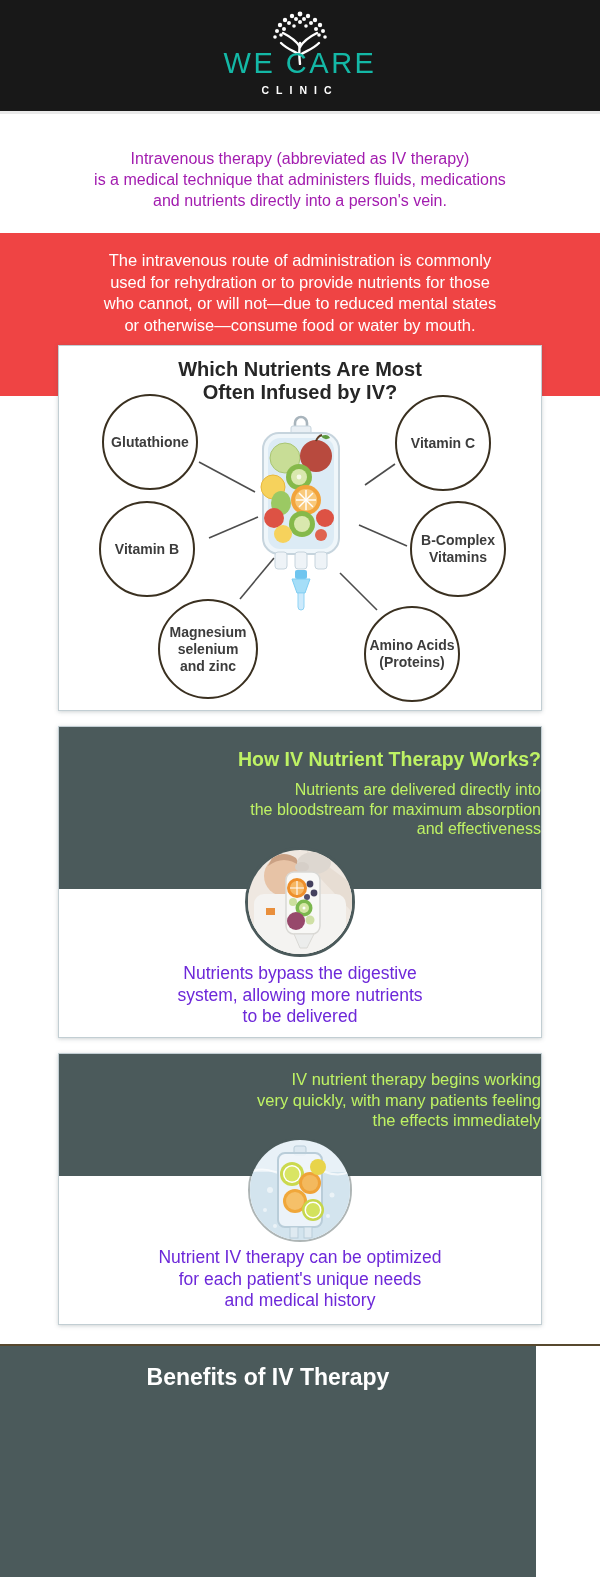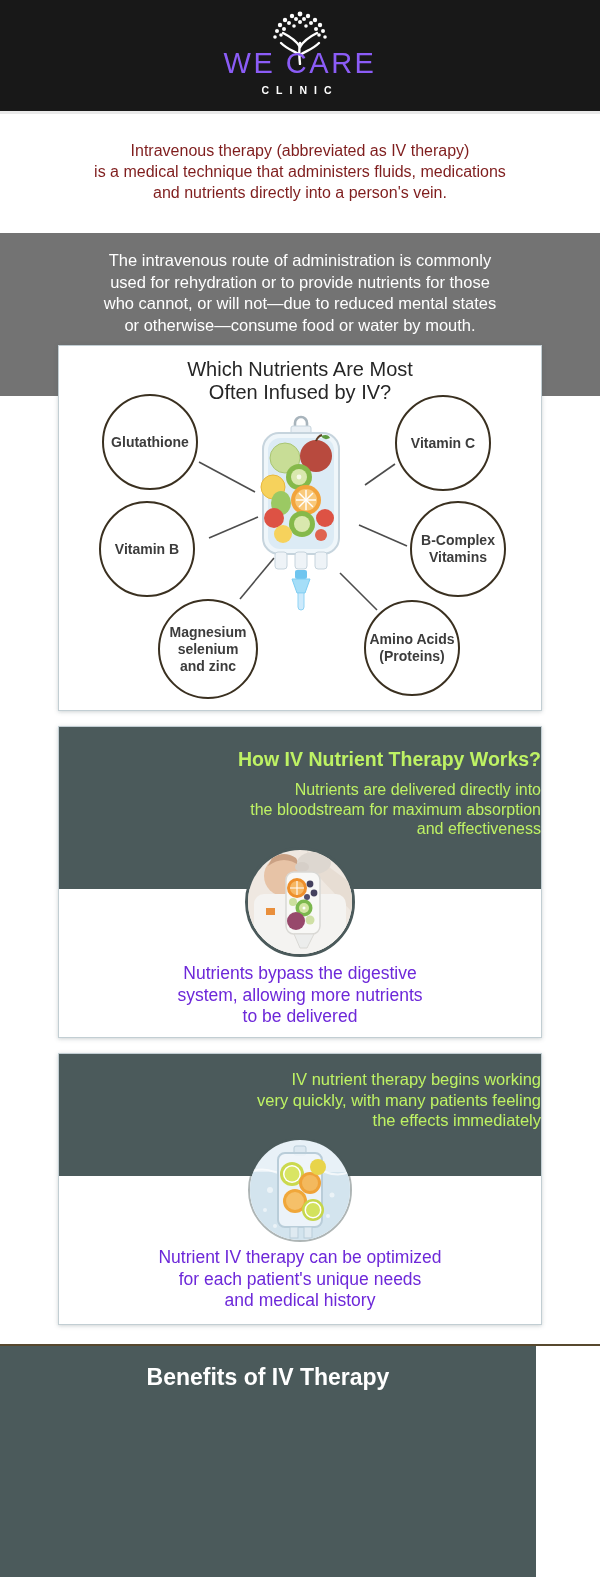--- a/index.html
+++ b/index.html
@@ -4,46 +4,46 @@
 <style>
   html,body{margin:0;padding:0;background:#ffffff;}
   .page{position:relative;width:600px;height:1577px;overflow:hidden;background:#ffffff;
         font-family:"Liberation Sans",sans-serif;}
   .pre{white-space:pre-line;}
 
   
   .header{position:absolute;top:0;left:0;width:600px;height:111px;background:#181818;
           border-bottom:3px solid #e9e9e9;display:flex;flex-direction:column;align-items:center;}
   .tree{margin-top:7px;}
-  .brand{color:#8b5cf6;font-size:29px;letter-spacing:2.5px;line-height:1;margin-top:-16px;font-weight:400;}
+  .brand{color:#14b8a6;font-size:29px;letter-spacing:2.5px;line-height:1;margin-top:-16px;font-weight:400;}
   .brand-sub{color:#ffffff;font-size:10.5px;letter-spacing:7px;margin-top:6px;font-weight:bold;}
 
   
-  .intro{position:absolute;top:140px;left:0;width:600px;text-align:center;
-         font-size:16px;line-height:21px;color:#7f1d1d;}
-
-  
-  .banner{position:absolute;top:233px;left:0;width:600px;height:163px;background:#737373;box-sizing:border-box;
+  .intro{position:absolute;top:148px;left:0;width:600px;text-align:center;
+         font-size:16px;line-height:21px;color:#a21caf;}
+
+  
+  .banner{position:absolute;top:233px;left:0;width:600px;height:163px;background:#ef4444;box-sizing:border-box;
           padding-top:17px;text-align:center;color:#ffffff;font-size:16.5px;line-height:21.5px;}
 
   
   .card{position:absolute;left:58px;width:484px;background:#ffffff;border:1px solid #c2ced3;
         box-sizing:border-box;box-shadow:0 1px 4px rgba(60,80,85,.25);}
   .card1{top:345px;height:366px;}
-  .card1-title{margin-top:12px;text-align:center;font-weight:normal;font-size:20px;line-height:23px;color:#262626;}
+  .card1-title{margin-top:12px;text-align:center;font-weight:bold;font-size:20px;line-height:23px;color:#262626;}
   .diagram-svg{position:absolute;top:0;left:0;}
   .circle{position:absolute;border:2px solid #3a3020;border-radius:50%;background:#ffffff;
           display:flex;align-items:center;justify-content:center;text-align:center;
           font-size:14px;line-height:17px;font-weight:bold;color:#3c3c3c;box-sizing:border-box;}
   .c0{left:43px;top:48px;width:96px;height:96px;}
   .c1{left:336px;top:49px;width:96px;height:96px;}
   .c2{left:40px;top:155px;width:96px;height:96px;}
   .c3{left:351px;top:155px;width:96px;height:96px;}
   .c4{left:99px;top:253px;width:100px;height:100px;}
-  .c5{left:305px;top:254px;width:96px;height:96px;}
+  .c5{left:305px;top:260px;width:96px;height:96px;}
 
   .card2{top:726px;height:312px;}
   .card-header{position:absolute;top:0;left:0;width:100%;background:#4b5a5b;text-align:right;color:#bef264;box-sizing:border-box;}
   .card2 .card-header{height:162px;padding-top:21px;}
   .card-title{font-size:19.5px;font-weight:bold;line-height:23px;}
   .card-sub{margin-top:9px;font-size:16px;line-height:19.5px;}
   .photo-circle{position:absolute;left:50%;transform:translateX(-50%);border-radius:50%;overflow:hidden;box-sizing:border-box;}
   .photo2{top:120px;width:110px;height:110px;border:3px solid #4b5a5b;}
   .photo3{top:84px;width:104px;height:104px;border:2px solid rgba(75,90,91,.45);}
   .card-bottom{position:absolute;left:0;width:100%;text-align:center;color:#6d28d9;

